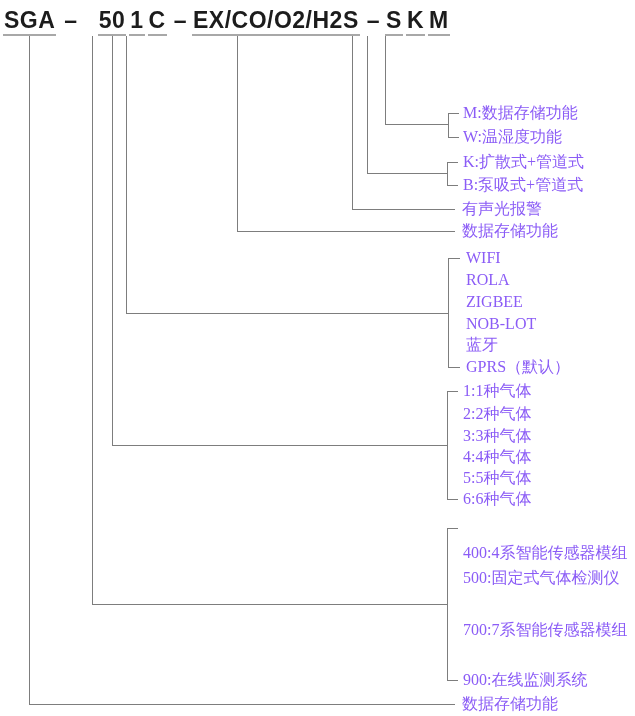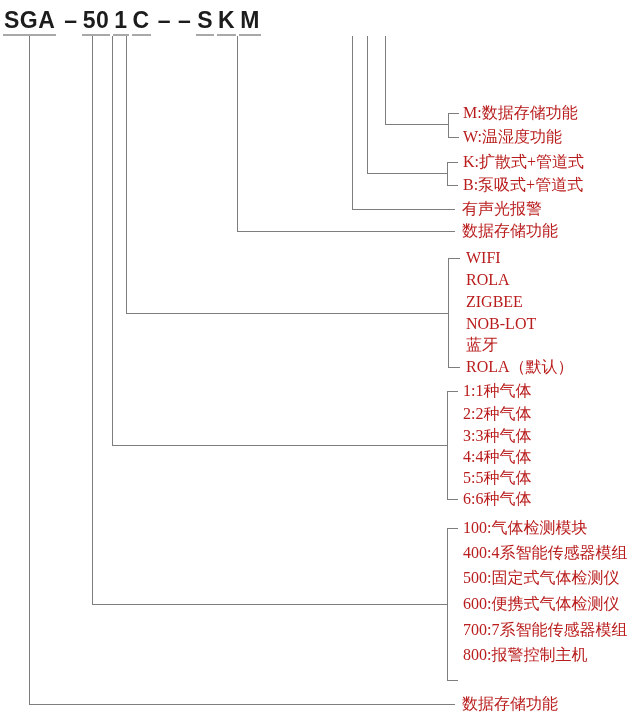--- a/index.html
+++ b/index.html
@@ -19,36 +19,37 @@
   }
   .tseg{display:inline-block;line-height:26px;}
   .u{border-bottom:2px solid #a8a8a8;padding:0 1px 1px 1px;}
   .line{position:absolute;background:#7d7d7d;}
   .v{width:1px;}
   .h{height:1px;}
   .label{
     position:absolute;
     transform:translateY(-50%);
     font-family:"Liberation Serif","DejaVu Serif",serif;
-    font-size:16px;color:#b91c1c;
+    font-size:16px;color:#8b5cf6;
     white-space:nowrap;line-height:1;
   }
 </style>
 </head>
 <body>
 
 <div class="canvas">
 
   <div class="title">
     <span class="tseg u">SGA</span>
     <span class="tseg" style="margin-left:8px">–</span>
-    <span class="tseg u" style="margin-left:4px">50</span>
+    <span class="tseg u" style="margin-left:20px">50</span>
     <span class="tseg u" style="margin-left:3px">1</span>
     <span class="tseg u" style="margin-left:3px">C</span>
     <span class="tseg" style="margin-left:7px">–</span>
+    <span class="tseg u" style="margin-left:5px">EX/CO/O2/H2S</span>
     <span class="tseg" style="margin-left:7px">–</span>
     <span class="tseg u" style="margin-left:5px">S</span>
     <span class="tseg u" style="margin-left:3px">K</span>
     <span class="tseg u" style="margin-left:3px">M</span>
   </div>
 
   <div class="line v" style="left:29px;top:36px;height:668px"></div>
   <div class="line v" style="left:92px;top:36px;height:568px"></div>
   <div class="line v" style="left:112px;top:36px;height:409px"></div>
   <div class="line v" style="left:126px;top:36px;height:277px"></div>
@@ -93,31 +94,29 @@
   <div class="label" style="left:463px;top:185px">B:泵吸式+管道式</div>
 
   <div class="label" style="left:462px;top:209px">有声光报警</div>
   <div class="label" style="left:462px;top:231px">数据存储功能</div>
 
   <div class="label" style="left:466px;top:258px">WIFI</div>
   <div class="label" style="left:466px;top:280px">ROLA</div>
   <div class="label" style="left:466px;top:302px">ZIGBEE</div>
   <div class="label" style="left:466px;top:324px">NOB-LOT</div>
   <div class="label" style="left:466px;top:345px">蓝牙</div>
-  <div class="label" style="left:466px;top:367px">ROLA（默认）</div>
+  <div class="label" style="left:466px;top:367px">GPRS（默认）</div>
 
   <div class="label" style="left:463px;top:391px">1:1种气体</div>
   <div class="label" style="left:463px;top:414px">2:2种气体</div>
   <div class="label" style="left:463px;top:436px">3:3种气体</div>
   <div class="label" style="left:463px;top:457px">4:4种气体</div>
   <div class="label" style="left:463px;top:478px">5:5种气体</div>
   <div class="label" style="left:463px;top:499px">6:6种气体</div>
 
-  <div class="label" style="left:463px;top:528px">100:气体检测模块</div>
   <div class="label" style="left:463px;top:553px">400:4系智能传感器模组</div>
   <div class="label" style="left:463px;top:578px">500:固定式气体检测仪</div>
-  <div class="label" style="left:463px;top:604px">600:便携式气体检测仪</div>
   <div class="label" style="left:463px;top:630px">700:7系智能传感器模组</div>
-  <div class="label" style="left:463px;top:655px">800:报警控制主机</div>
+  <div class="label" style="left:463px;top:680px">900:在线监测系统</div>
 
   <div class="label" style="left:462px;top:704px">数据存储功能</div>
 
 </div>
 
 </body></html>

